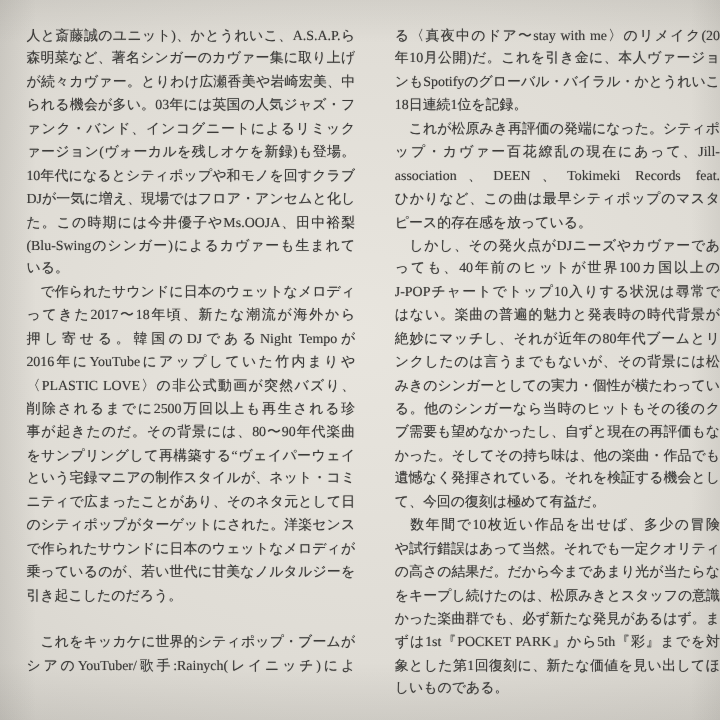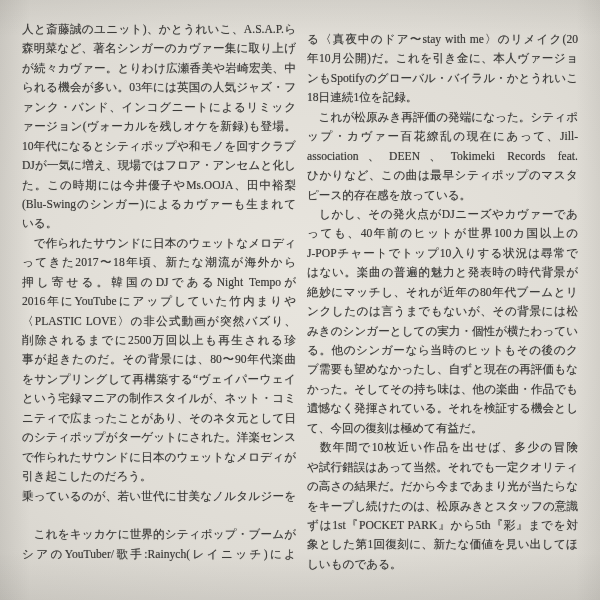--- a/index.html
+++ b/index.html
@@ -21,21 +21,21 @@
       radial-gradient(95% 85% at 50% 46%, #e8e5de 0%, #dfdcd5 55%, #d2cfc8 100%);
   }
   .col {
     position: absolute;
     top: 20px;
     color: #3d3c3a;
     font-size: 11.6px;
     text-shadow: 0 0 0.7px rgba(61,60,58,0.55);
   }
   .col-left  { left: 22px;  width: 274px; }
-  .col-right { left: 307px; width: 271px; margin-top: 10px; }
+  .col-right { left: 329px; width: 271px; }
   .line {
     height: 19.45px;
     line-height: 19.45px;
     text-align: justify;
     text-align-last: justify;
     overflow: hidden;
   }
   .line.end   { text-align-last: left; }
   .line.blank { }
 </style>
@@ -60,22 +60,22 @@
       <div class="line">押し寄せる。韓国のDJであるNight Tempoが</div>
       <div class="line">2016年にYouTubeにアップしていた竹内まりや</div>
       <div class="line">〈PLASTIC LOVE〉の非公式動画が突然バズり、</div>
       <div class="line">削除されるまでに2500万回以上も再生される珍</div>
       <div class="line">事が起きたのだ。その背景には、80〜90年代楽曲</div>
       <div class="line">をサンプリングして再構築する“ヴェイパーウェイヴ”</div>
       <div class="line">という宅録マニアの制作スタイルが、ネット・コミュ</div>
       <div class="line">ニティで広まったことがあり、そのネタ元として日本</div>
       <div class="line">のシティポップがターゲットにされた。洋楽センス</div>
       <div class="line">で作られたサウンドに日本のウェットなメロディが</div>
+      <div class="line">乗っているのが、若い世代に甘美なノルタルジーを</div>
       <div class="line end">引き起こしたのだろう。</div>
-      <div class="line">乗っているのが、若い世代に甘美なノルタルジーを</div>
       <div class="line blank"></div>
       <div class="line">　これをキッカケに世界的シティポップ・ブームが</div>
       <div class="line">シアのYouTuber/歌手:Rainych(レイニッチ)によ</div>
     </div>
   <div class="col col-right">
       <div class="line">る〈真夜中のドア〜stay with me〉のリメイク(20</div>
       <div class="line">年10月公開)だ。これを引き金に、本人ヴァージョ</div>
       <div class="line">ンもSpotifyのグローバル・バイラル・かとうれいこ</div>
       <div class="line end">18日連続1位を記録。</div>
       <div class="line">　これが松原みき再評価の発端になった。シティポ</div>
@@ -92,17 +92,18 @@
       <div class="line">みきのシンガーとしての実力・個性が横たわってい</div>
       <div class="line">る。他のシンガーなら当時のヒットもその後のクラ</div>
       <div class="line">ブ需要も望めなかったし、自ずと現在の再評価もな</div>
       <div class="line">かった。そしてその持ち味は、他の楽曲・作品でも</div>
       <div class="line">遺憾なく発揮されている。それを検証する機会とし</div>
       <div class="line end">て、今回の復刻は極めて有益だ。</div>
       <div class="line">　数年間で10枚近い作品を出せば、多少の冒険</div>
       <div class="line">や試行錯誤はあって当然。それでも一定クオリティ</div>
       <div class="line">の高さの結果だ。だから今まであまり光が当たらな</div>
       <div class="line">をキープし続けたのは、松原みきとスタッフの意識</div>
+      <div class="line">かった楽曲群でも、必ず新たな発見があるはず。ま</div>
       <div class="line">ずは1st『POCKET PARK』から5th『彩』までを対</div>
       <div class="line">象とした第1回復刻に、新たな価値を見い出してほ</div>
       <div class="line end">しいものである。</div>
     </div>
 </div>
 
 </body></html>

